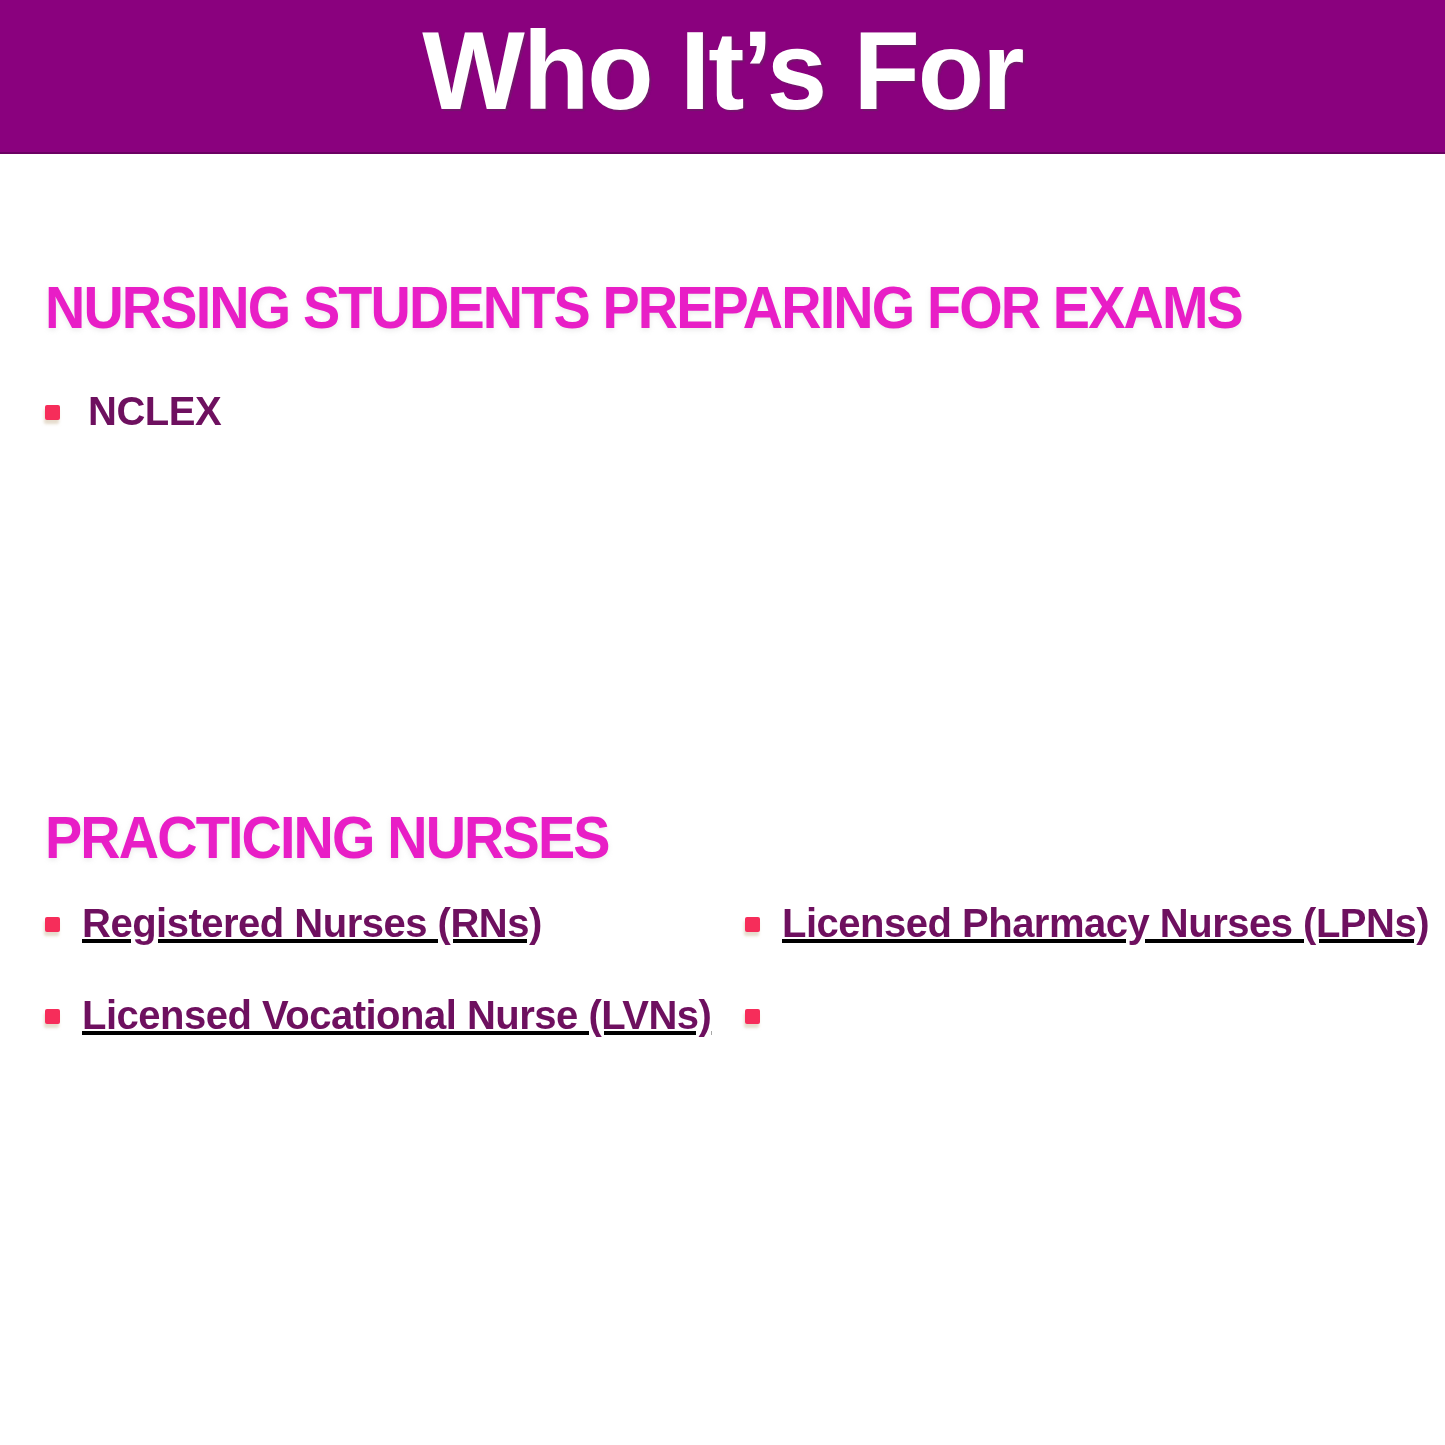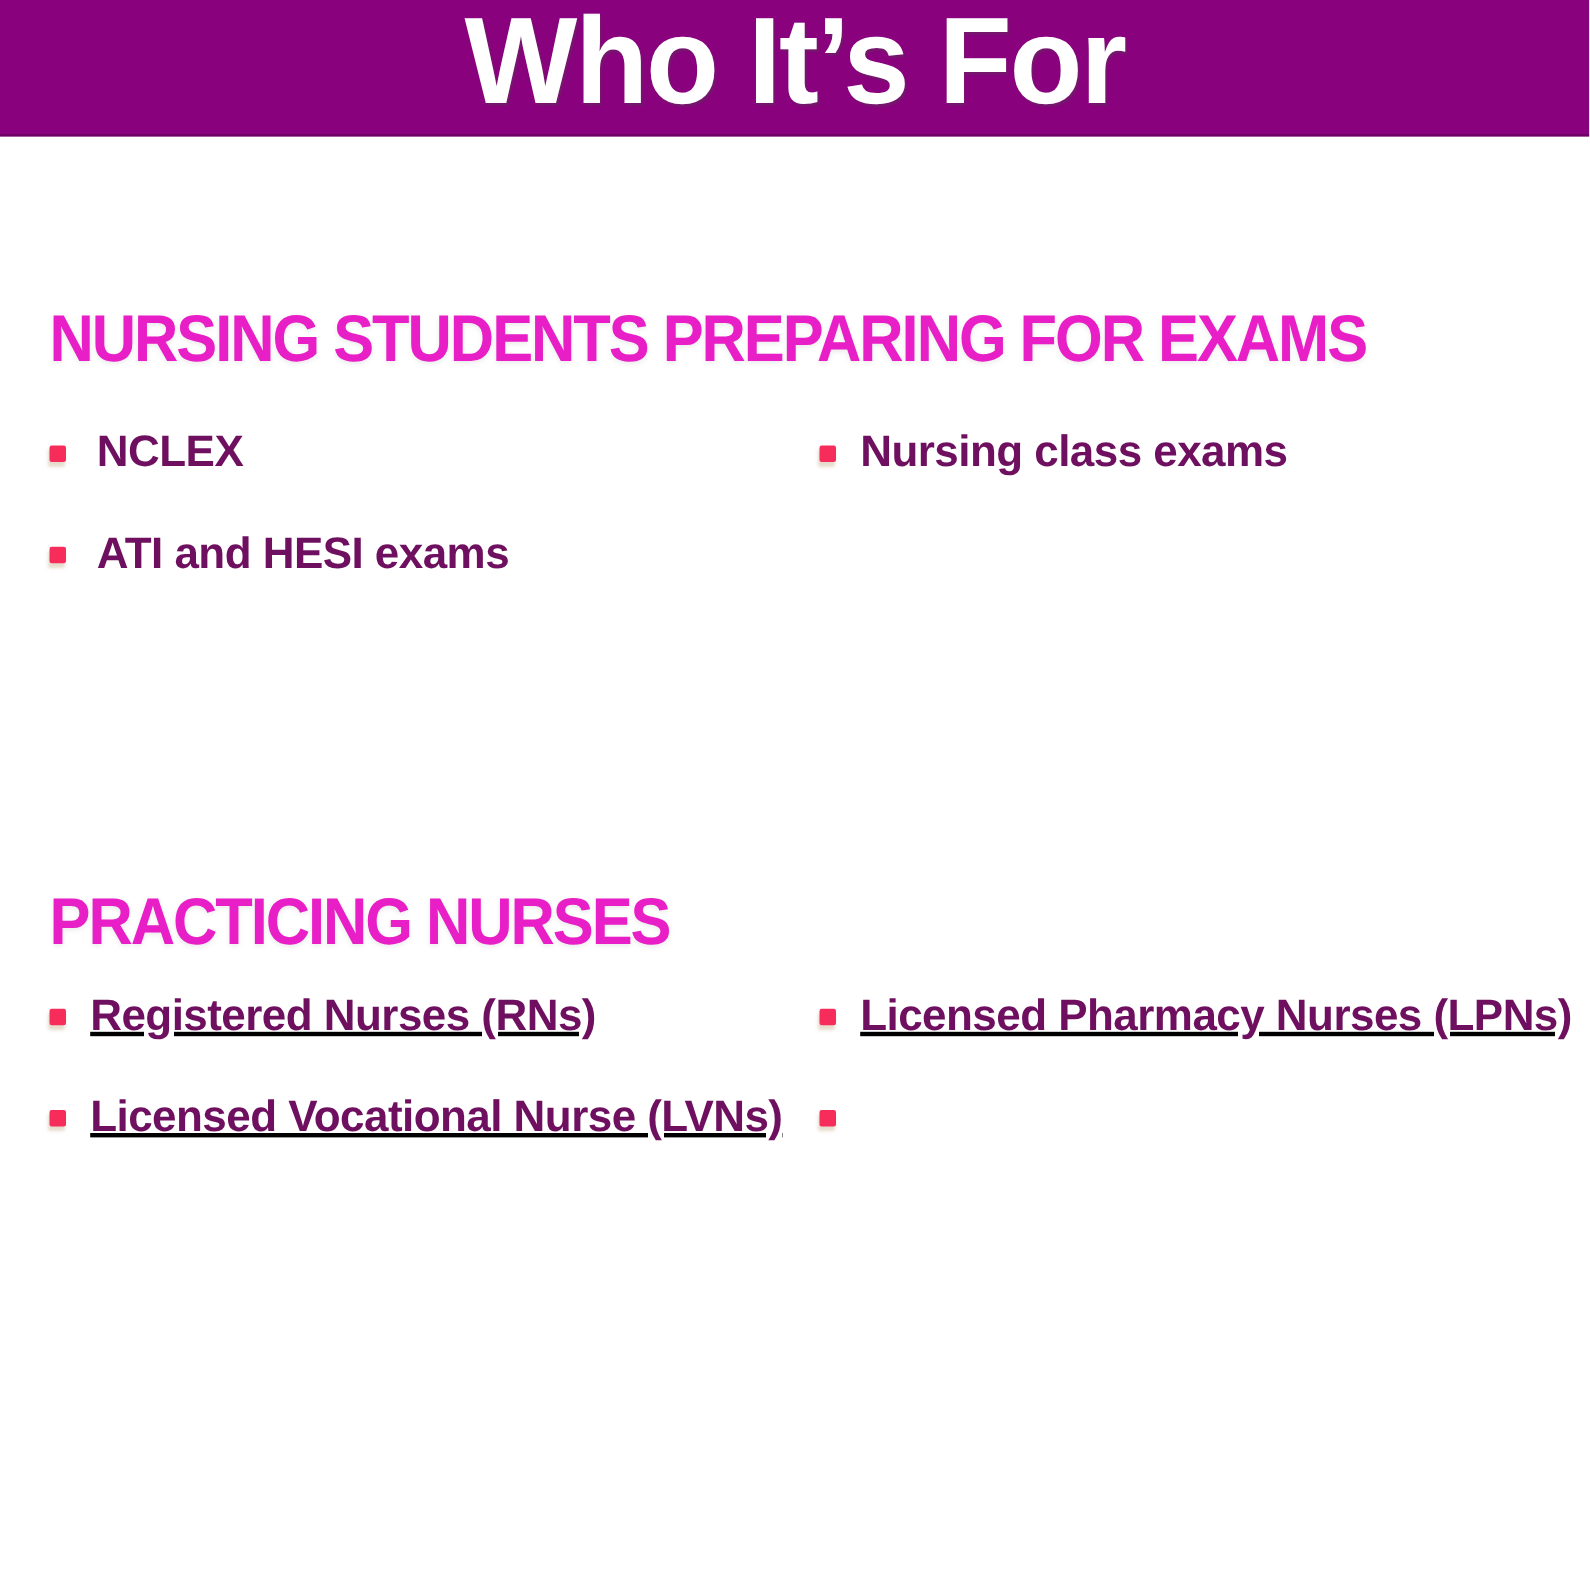--- a/index.html
+++ b/index.html
@@ -14,21 +14,21 @@
     height: 1445px;
     background: #FFFFFF;
     overflow: hidden;
   }
 
   
   .banner {
     position: absolute;
     top: 0; left: 0;
     width: 100%;
-    height: 124px;
+    height: 154px;
     background: #8A017E;
     border-bottom: 2px solid #6B0162;
     display: flex;
     align-items: center;
     justify-content: center;
     box-sizing: border-box;
   }
   .banner h1 {
     margin: 0;
     padding-bottom: 10px;
@@ -114,30 +114,20 @@
   </header>
 
   <section class="section" id="section-1">
     <h2 class="section-heading">NURSING STUDENTS PREPARING FOR EXAMS</h2>
     <div class="cols">
       <div class="col col-left">
         <div class="bullet-item">
           <span class="bullet-square"></span>
           <span class="bullet-text">NCLEX</span>
         </div>
-        <div class="bullet-item">
-          <span class="bullet-square"></span>
-          <span class="bullet-text">ATI and HESI exams</span>
-        </div>
-      </div>
-      <div class="col col-right">
-        <div class="bullet-item">
-          <span class="bullet-square"></span>
-          <span class="bullet-text">Nursing class exams</span>
-        </div>
       </div>
     </div>
   </section>
 
   <section class="section" id="section-2">
     <h2 class="section-heading">PRACTICING NURSES</h2>
     <div class="cols">
       <div class="col col-left">
         <div class="bullet-item">
           <span class="bullet-square"></span>

